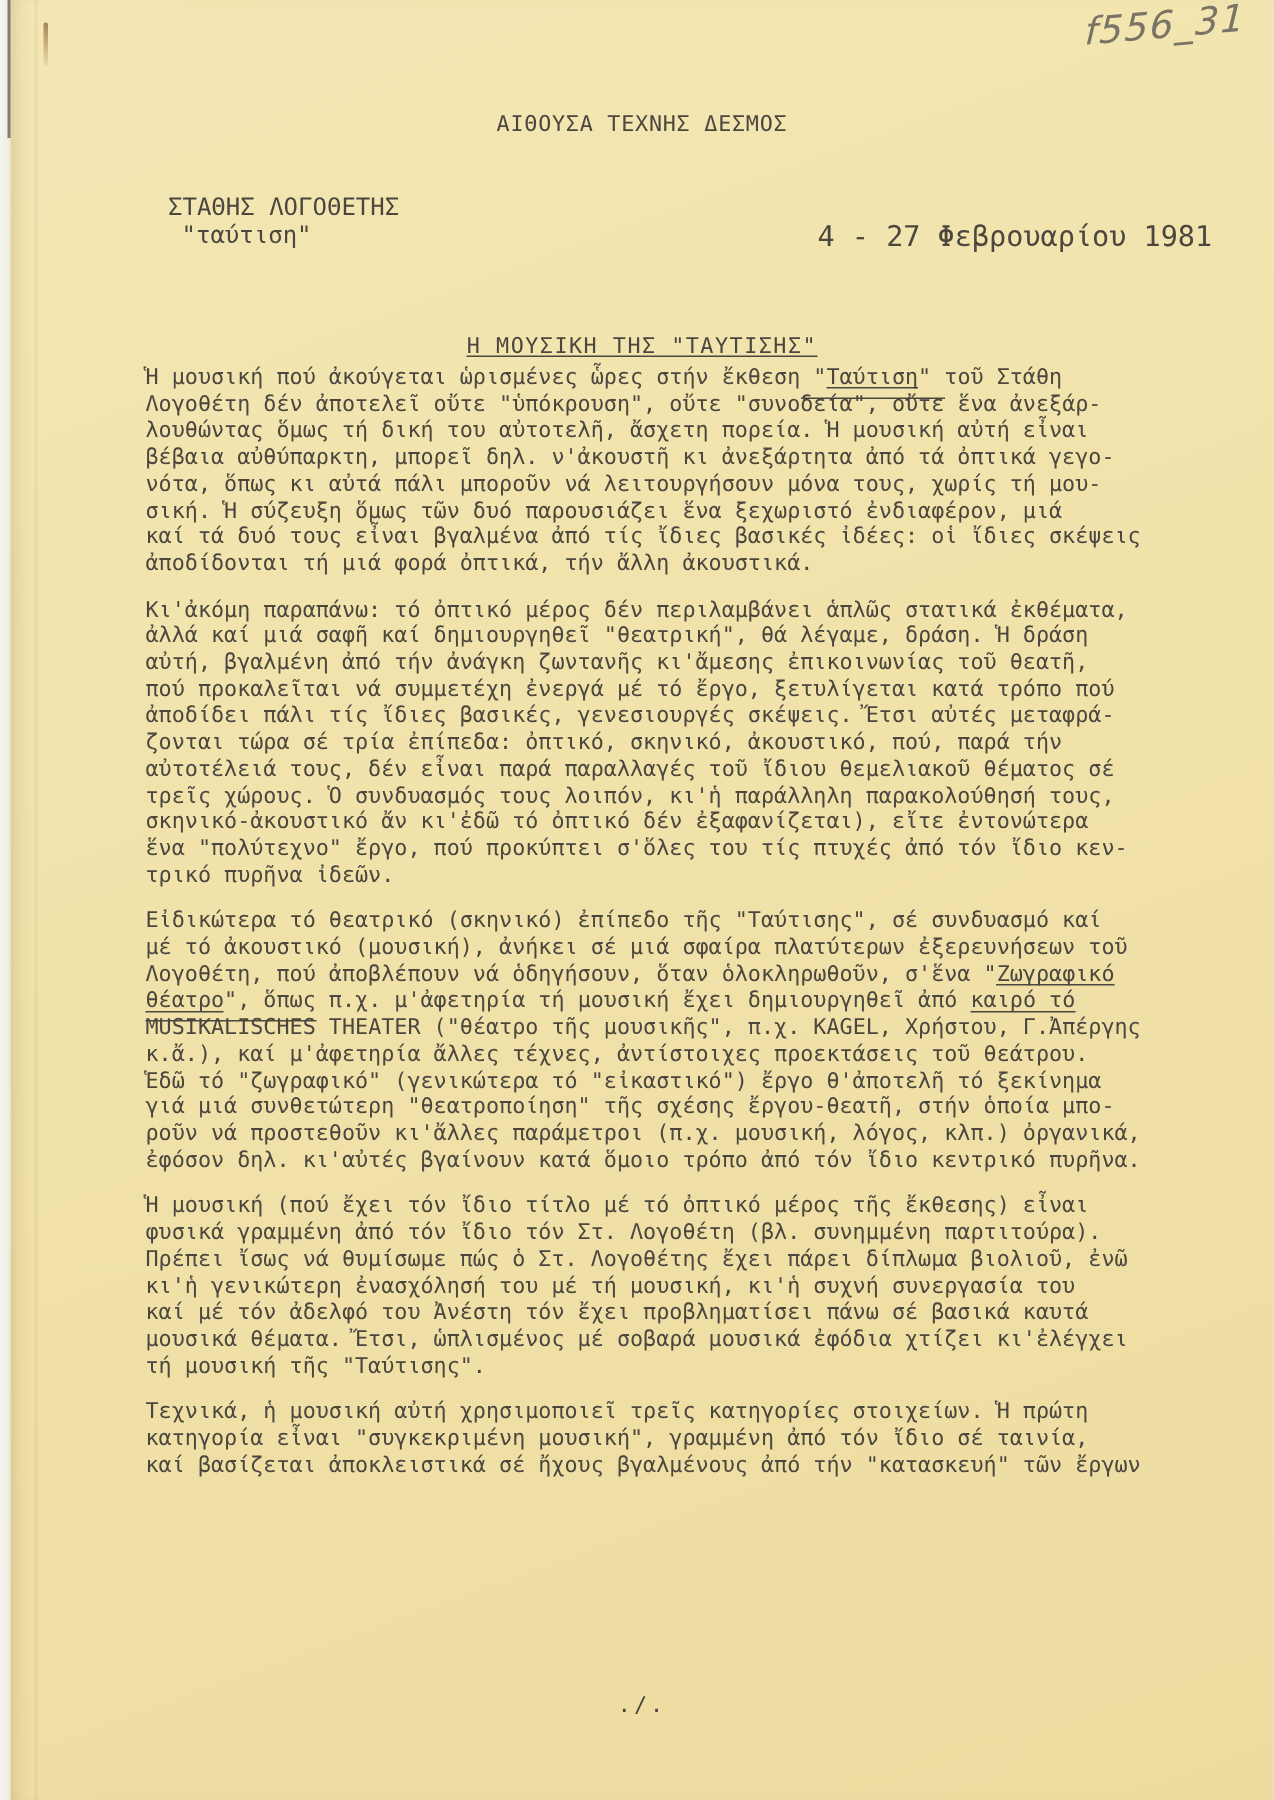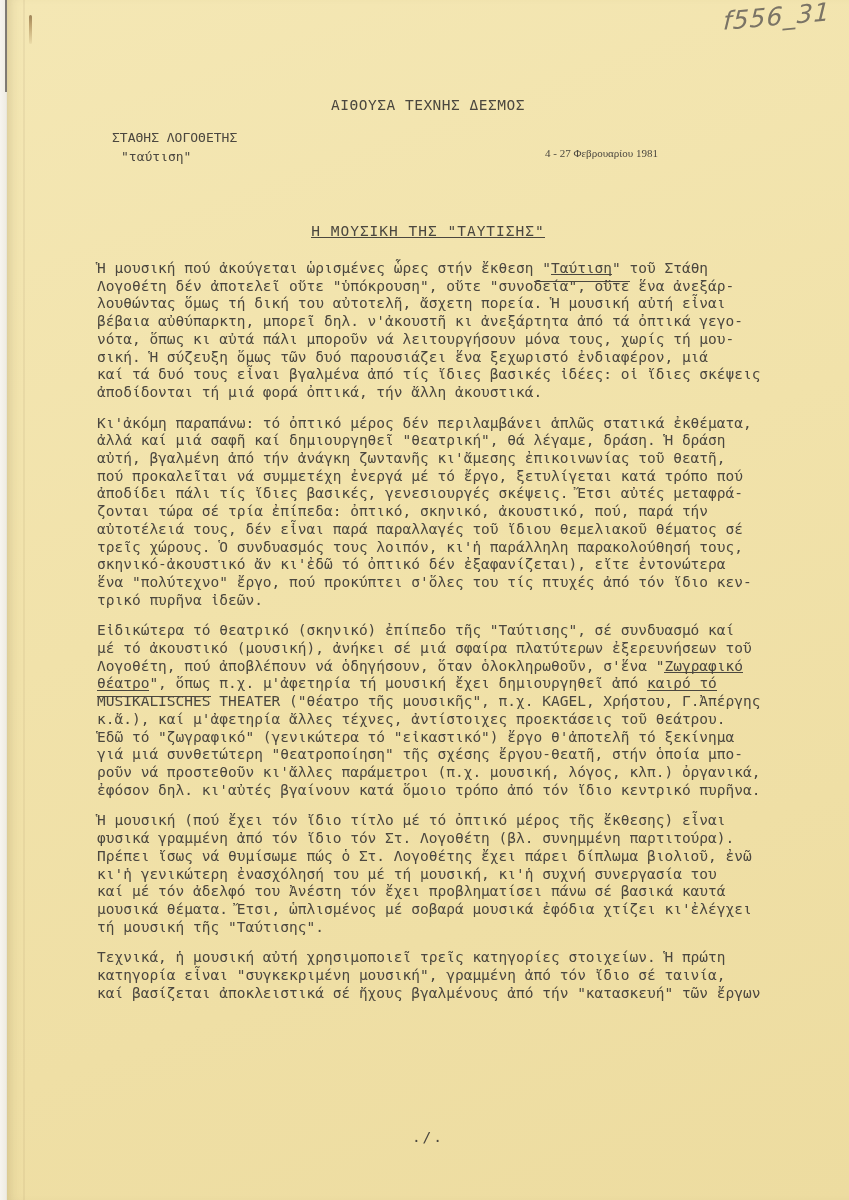--- a/index.html
+++ b/index.html
@@ -19,26 +19,26 @@
   .edge-line{position:absolute;left:-2px;top:0;width:2px;height:92px;background:#45403a;opacity:.65;filter:blur(.4px);}
   .stain{position:absolute;left:22px;top:15px;width:3px;height:29px;background:linear-gradient(#7a5a33,#a5834e 30%,rgba(165,131,78,.15));opacity:.7;border-radius:2px;}
   .crease{position:absolute;left:16px;top:0;width:2px;height:100%;background:rgba(110,90,50,.07);}
   .handnote{
     position:absolute;right:18px;top:2px;
     font-family:"DejaVu Sans","Liberation Sans",sans-serif;
     font-style:italic;font-size:25px;letter-spacing:1px;
     color:var(--pencil,#6e685e);
     transform:rotate(-5deg) skewX(-8deg);opacity:.9;
   }
-  .gallery{position:absolute;left:0;right:0;top:97px;text-align:center;font-size:14.5px;letter-spacing:.5px;}
-  .artist-block{position:absolute;left:105px;top:128px;font-size:13px;line-height:19px;}
+  .gallery{position:absolute;left:0;right:0;top:75px;text-align:center;font-size:14.5px;letter-spacing:.5px;}
+  .artist-block{position:absolute;left:105px;top:128px;font-size:16px;line-height:19px;}
   .artist-block .exh{padding-left:9px;}
-  .date{position:absolute;left:538px;top:147px;font-size:11px;font-family:Liberation Serif, serif;}
+  .date{position:absolute;left:538px;top:147px;font-size:19px;}
   .title{position:absolute;left:0;right:0;top:223px;text-align:center;font-size:14.5px;letter-spacing:1px;}
-  .body{position:absolute;left:90px;top:260px;width:700px;font-size:14.5px;line-height:17.7px;}
+  .body{position:absolute;left:90px;top:244px;width:700px;font-size:14.5px;line-height:17.7px;}
   .para{margin:0 0 13px 0;}
   .tline{white-space:pre;}
   .u{background-image:linear-gradient(currentColor,currentColor);background-size:100% 1.4px;background-position:0 97%;background-repeat:no-repeat;}
   .o{background-image:linear-gradient(currentColor,currentColor);background-size:100% 1.4px;background-position:0 3px;background-repeat:no-repeat;}
   .footer{position:absolute;left:0;right:0;top:1129px;text-align:center;font-size:14.5px;letter-spacing:2px;}
 </style>
 </head>
 <body>
 
 <div class="page">

